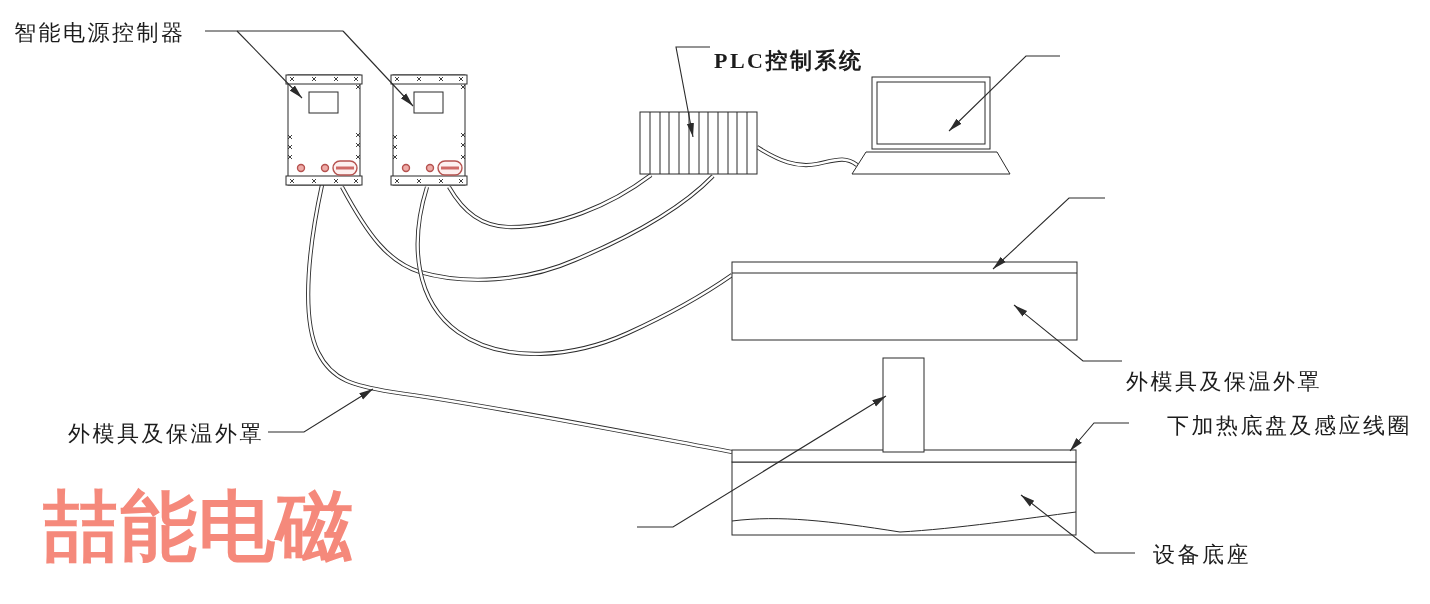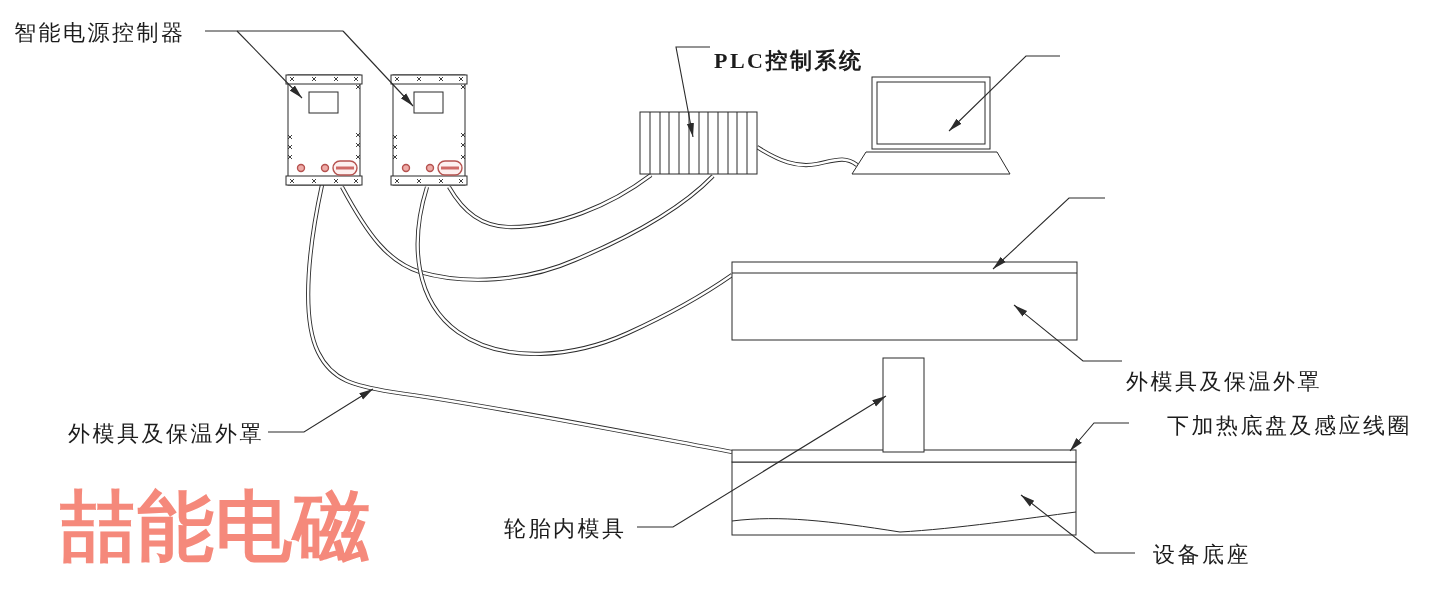--- a/index.html
+++ b/index.html
@@ -10,21 +10,21 @@
        font-family:"Liberation Serif", serif;}
   .ln{stroke:var(--line,#2b2b2b);fill:none;stroke-width:1;}
   .fw{fill:#fff;stroke:var(--line,#2b2b2b);stroke-width:1;}
   .xm{stroke:var(--line,#2b2b2b);stroke-width:0.9;fill:none;}
   .cable-o{stroke:var(--line,#2b2b2b);stroke-width:4.2;fill:none;}
   .cable-i{stroke:#fff;stroke-width:2.4;fill:none;}
   .leader{stroke:var(--line,#2b2b2b);stroke-width:1.1;fill:none;marker-end:url(#ah);}
   .conn-c{stroke:var(--conn-stroke,#b5524f);fill:var(--conn-fill,#efaca8);stroke-width:1.4;}
   .conn-o{stroke:var(--conn-stroke,#b5524f);fill:#fdf0ef;stroke-width:1.4;}
   .conn-l{stroke:var(--conn-line,#cf6a66);stroke-width:3;fill:none;}
-  #watermark{position:absolute;left:59px;top:486px;font-size:77px;font-weight:bold;
+  #watermark{position:absolute;left:42px;top:486px;font-size:77px;font-weight:bold;
              letter-spacing:1px;color:var(--wm,#F5897B);font-family:"Liberation Sans", sans-serif;
              line-height:1.05;}
 </style>
 </head>
 <body>
 
 <div id="stage">
 
   <svg width="1430" height="604" viewBox="0 0 1430 604">
     <defs>
@@ -111,17 +111,16 @@
       <path d="M637,527 L673,527 L886,396" class="leader"></path>
       <path d="M268,432 L304,432 L373,389" class="leader"></path>
     </g>
   </svg>
 
   <div class="lbl" style="left:14px;top:18px;">智能电源控制器</div>
   <div class="lbl" style="left:714px;top:46px;font-weight:bold;">PLC控制系统</div>
   <div class="lbl" style="left:1126px;top:367px;">外模具及保温外罩</div>
   <div class="lbl" style="left:1133px;top:411px;margin-left:34px;">下加热底盘及感应线圈</div>
   <div class="lbl" style="left:1153px;top:540px;">设备底座</div>
-  <div class="lbl" style="left:504px;top:514px;">轮胎内模具</div>
   <div class="lbl" style="left:68px;top:419px;">外模具及保温外罩</div>
 
   <div id="watermark">喆能电磁</div>
 </div>
 
 </body></html>

